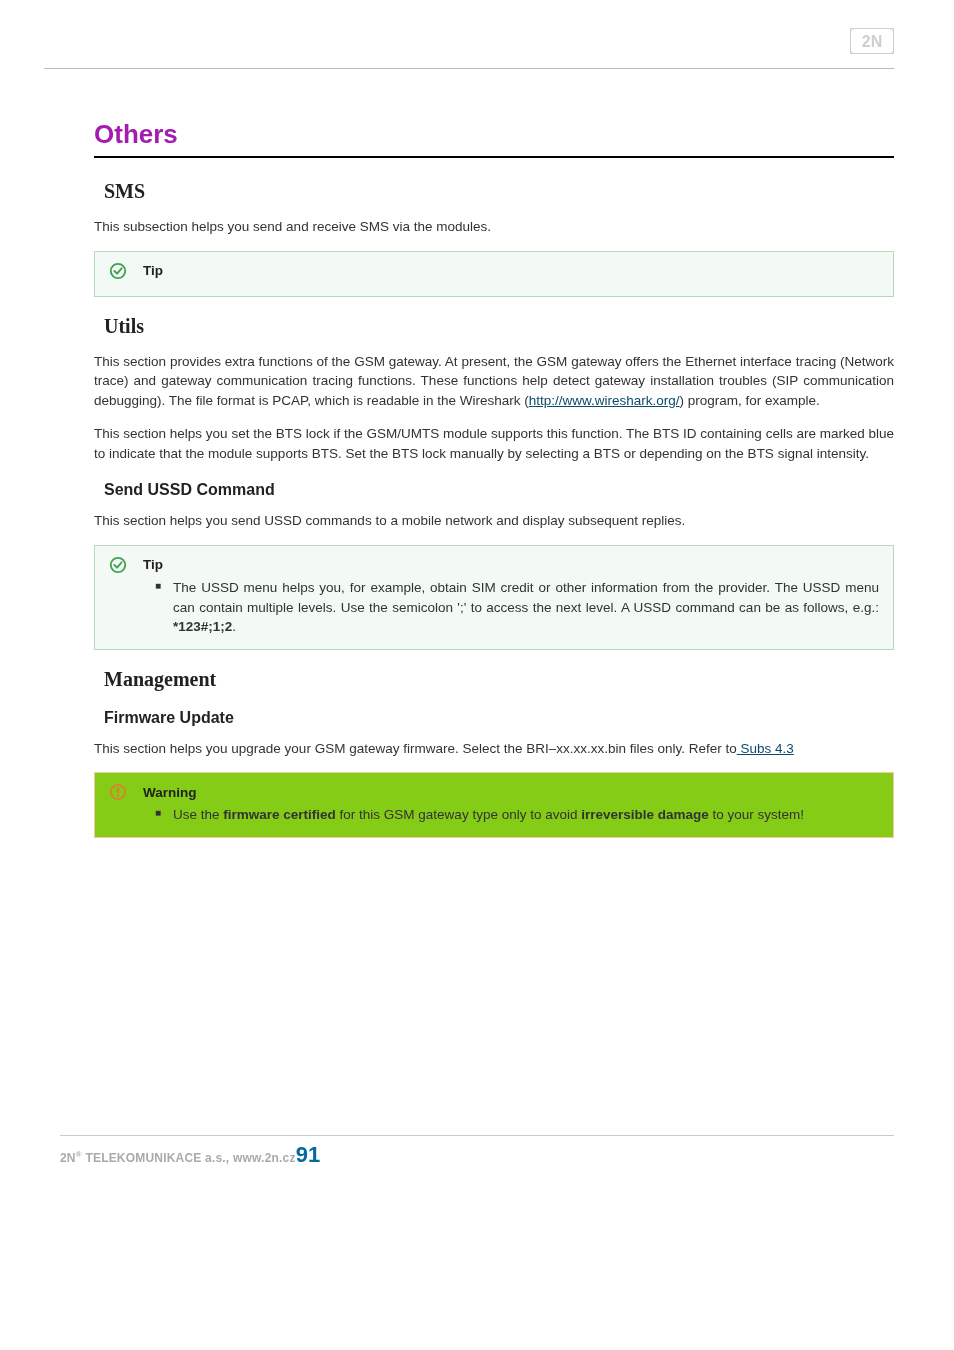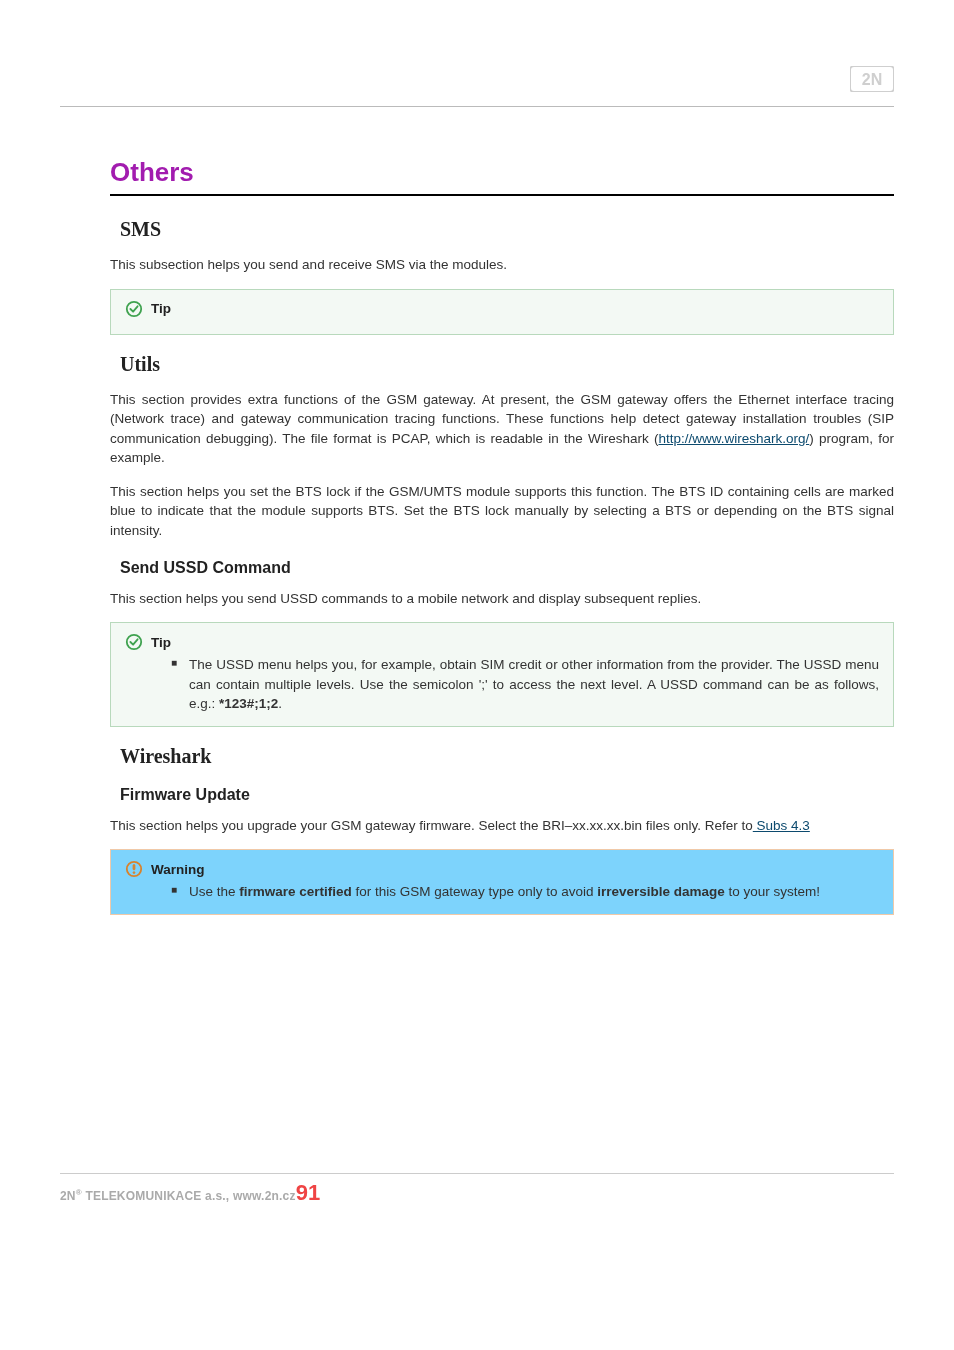--- a/index.html
+++ b/index.html
@@ -1,43 +1,43 @@
 <!DOCTYPE html>
 <html><head>
 <meta charset="utf-8">
 <style>
   * { box-sizing: border-box; margin: 0; padding: 0; }
   html, body { width: 954px; height: 1350px; background: #fff; font-family: Verdana, Geneva, sans-serif; color: #333; }
-  .page { width: 954px; height: 1202px; padding: 40px 60px 30px 60px; position: relative; margin-top: 38px; }
+  .page { width: 954px; height: 1202px; padding: 40px 60px 30px 44px; position: relative; }
   .logo { position: absolute; top: 28px; right: 60px; }
   .hr-top { border: none; border-top: 1px solid #bbb; margin-top: 28px; }
   .content { padding: 50px 0 0 50px; }
   h2.others { font-family: Arial, Helvetica, sans-serif; font-size: 26px; font-weight: bold; color: #a21caf; margin-bottom: 6px; }
   .others-rule { border: none; border-top: 2px solid #000; margin-bottom: 22px; width: 100%; }
   h3.section { font-family: Liberation Serif, serif; font-size: 20px; font-weight: bold; color: #222; margin: 18px 0 14px 10px; }
   h4.subsection { font-family: Arial, Helvetica, sans-serif; font-size: 16px; font-weight: bold; color: #222; margin: 18px 0 12px 10px; }
   p.body { font-size: 13.5px; line-height: 1.45; margin: 0 0 14px 0; color: #333; }
   p.justify { text-align: justify; }
   a.link { color: #0c4a6e; text-decoration: underline; }
   .callout { border: 1px solid; padding: 10px 14px 12px 14px; margin: 10px 0 18px 0; }
   .callout.tip { background: #f3f9f4; border-color: #b8d9bc; }
-  .callout.warn { background: #7dd3fc; border-color: #f0c9a8; }
-  .callout-head { display: flex; align-items: center; gap: 8px; margin-bottom: 4px; }
+  .callout.warn { background: #84cc16; border-color: #f0c9a8; }
+  .callout-head { display: flex; align-items: center; gap: 16px; margin-bottom: 4px; }
   .callout-title { font-weight: bold; font-size: 13.5px; color: #222; }
   .callout-body { padding-left: 46px; }
   .callout-body ul { list-style: none; padding: 0; }
   .callout-body li { position: relative; font-size: 13.5px; line-height: 1.45; padding-left: 18px; text-align: justify; }
   .callout-body li::before { content: "■"; position: absolute; left: 0; top: 1px; font-size: 10px; color: #333; }
   strong.b { font-weight: bold; }
   .footer { position: absolute; bottom: 34px; left: 60px; right: 60px; }
   .footer-rule { border: none; border-top: 1px solid #ccc; margin-bottom: 6px; }
   .footer-row { display: flex; align-items: baseline; }
   .footer-left { font-size: 12px; color: #aaa; font-weight: bold; letter-spacing: 0.2px; }
   .footer-left sup { font-size: 8px; }
-  .footer-right { font-size: 22px; color: #ef4444; font-weight: bold; }
+  .footer-right { font-size: 22px; color: #0369a1; font-weight: bold; }
   .tip-icon circle { fill: none; stroke: #3fa24f; stroke-width: 2; }
   .tip-icon path { fill: none; stroke: #3fa24f; stroke-width: 2; stroke-linecap: round; stroke-linejoin: round; }
   .warn-icon circle { fill: none; stroke: #d9822b; stroke-width: 2; }
   .warn-icon line, .warn-icon rect { fill: #d9822b; stroke: #d9822b; }
 </style>
 </head>
 <body>
 
 <div class="page">
 
@@ -88,21 +88,21 @@
       </div>
       <div class="callout-body">
         <ul>
             <li>
           <span>The USSD menu helps you, for example, obtain SIM credit or other information from the provider. The USSD menu can contain multiple levels. Use the semicolon ';' to access the next level. A USSD command can be as follows, e.g.: </span><strong class="b">*123#;1;2</strong><span>.</span>
         </li>
           </ul>
       </div>
     </div>
 
-    <h3 class="section">Wireshark</h3>
+    <h3 class="section">Management</h3>
 
     <h4 class="subsection">Firmware Update</h4>
     <p class="body justify">
       <span>This section helps you upgrade your GSM gateway firmware. Select the BRI–xx.xx.xx.bin files only. Refer to</span><a class="link" href="#"> Subs 4.3 </a>
     </p>
 
     <div class="callout warn">
       <div class="callout-head">
         <svg class="warn-icon" width="18" height="18" viewBox="0 0 20 20">
           <circle cx="10" cy="10" r="8"></circle>

